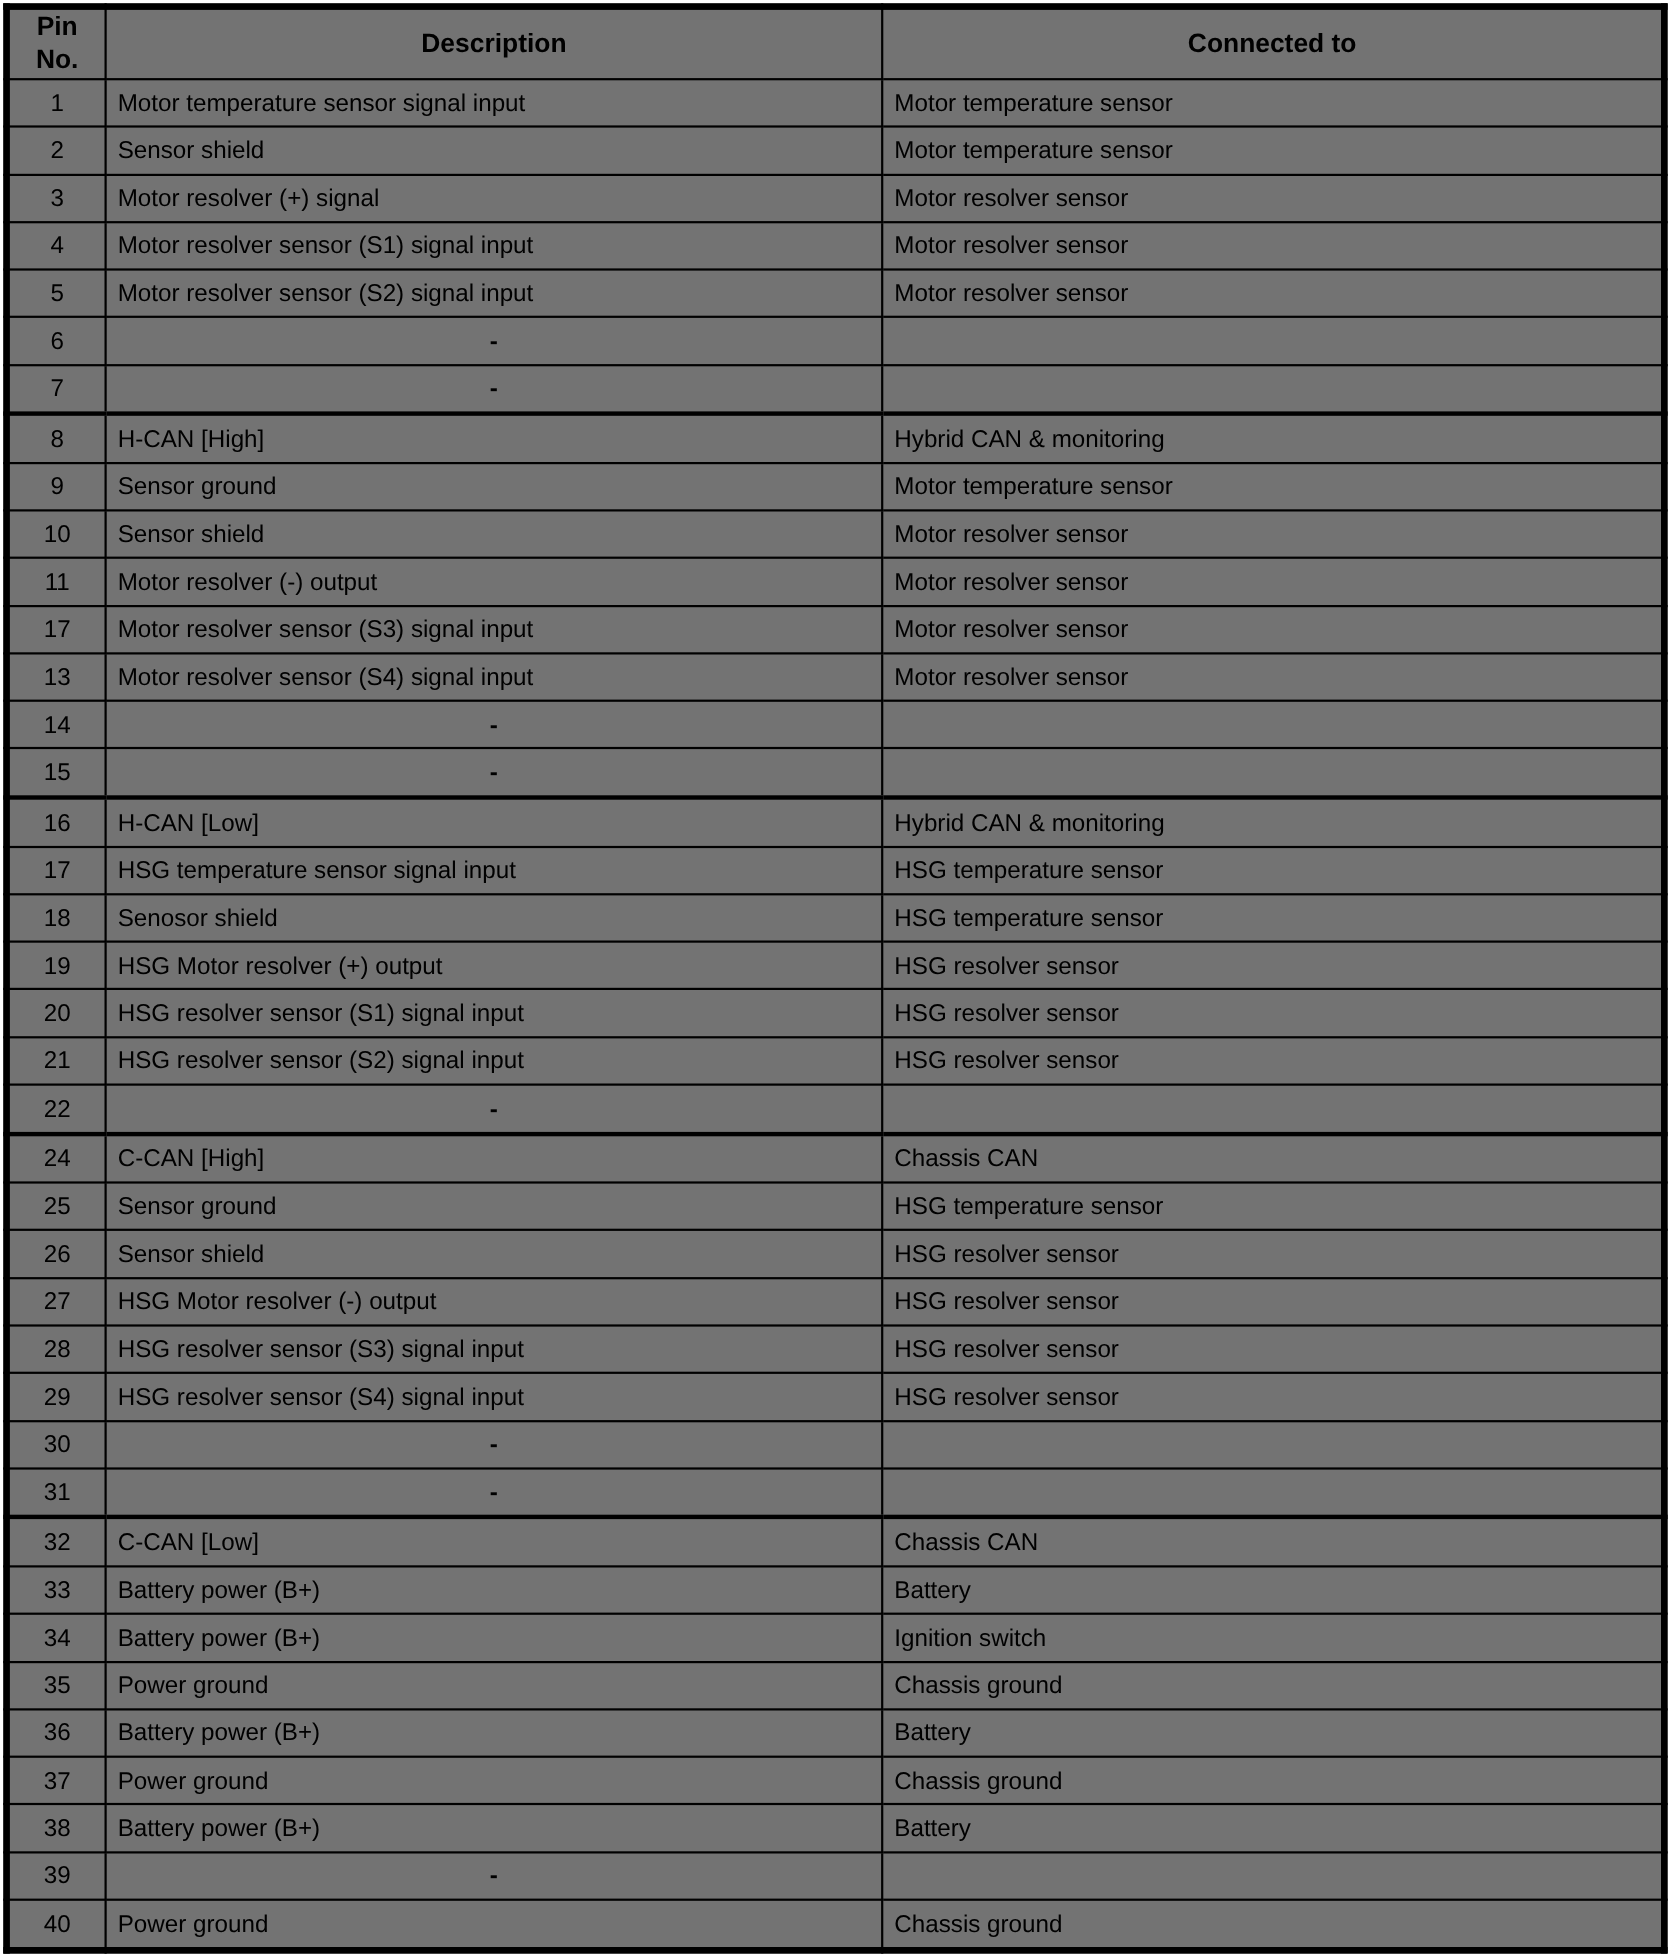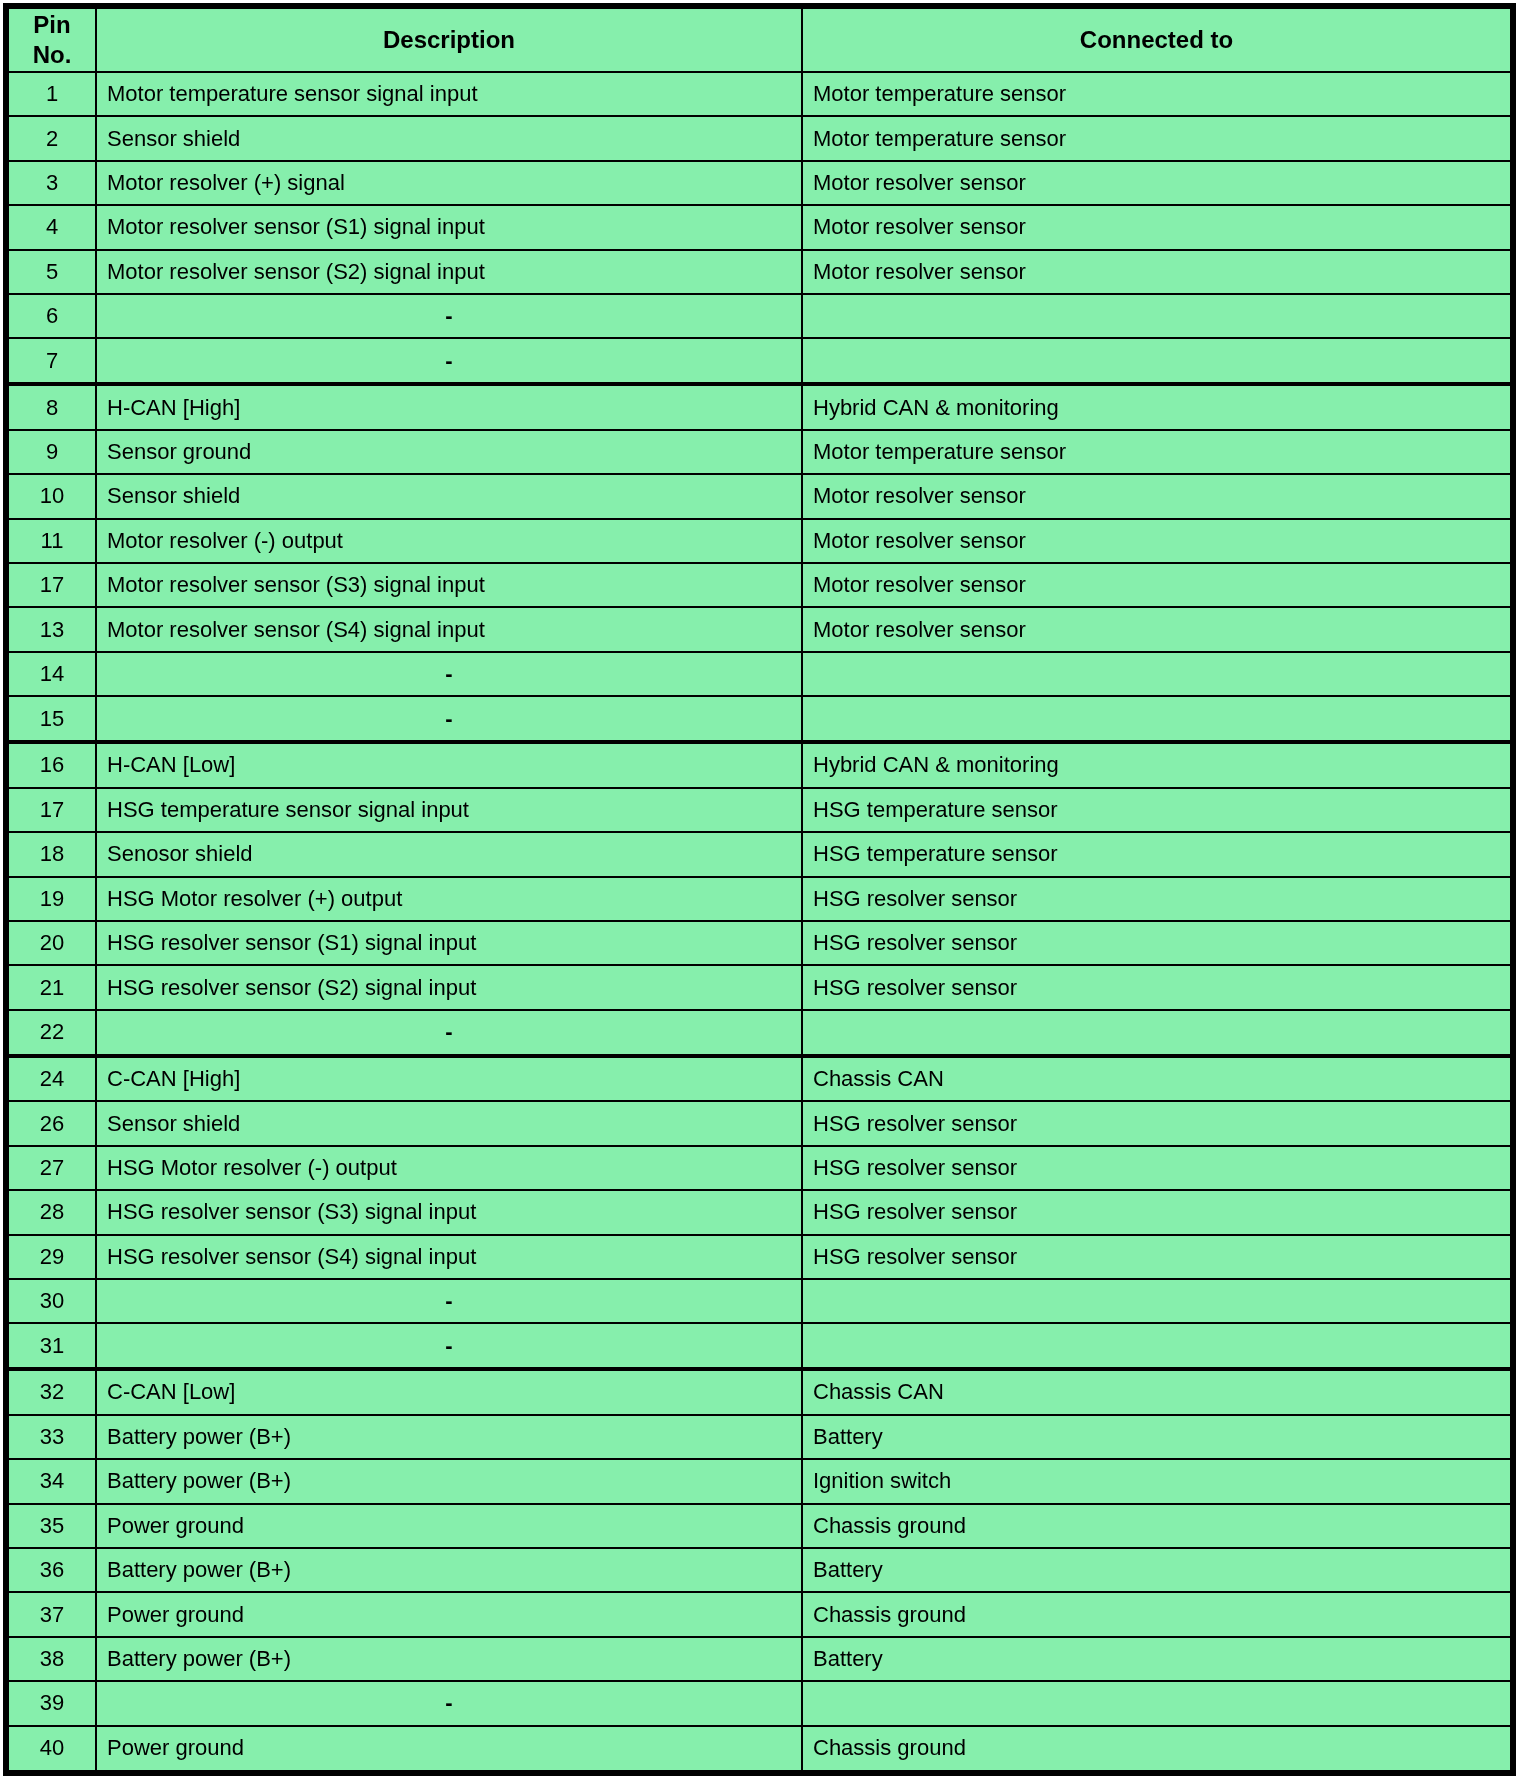--- a/index.html
+++ b/index.html
@@ -13,21 +13,21 @@
     color: #000000;
   }
   table.pin-table {
     position: absolute;
     left: 3px;
     top: 3px;
     width: 1513px;
     height: 1773px;
     border-collapse: collapse;
     table-layout: fixed;
-    background: #86efac;
+    background: #737373;
   }
   table.pin-table { border: 6px solid #000; }
   .pin-table th, .pin-table td {
     border: 2px solid #000;
     vertical-align: middle;
     overflow: hidden;
   }
   .pin-table th {
     font-size: 24px;
     font-weight: bold;
@@ -182,20 +182,25 @@
           <td class="pin">22</td>
           <td class="dash">-</td>
           <td></td>
         </tr>
         <tr class="group-start">
           <td class="pin">24</td>
           <td>C-CAN [High]</td>
           <td>Chassis CAN</td>
         </tr>
         <tr>
+          <td class="pin">25</td>
+          <td>Sensor ground</td>
+          <td>HSG temperature sensor</td>
+        </tr>
+        <tr>
           <td class="pin">26</td>
           <td>Sensor shield</td>
           <td>HSG resolver sensor</td>
         </tr>
         <tr>
           <td class="pin">27</td>
           <td>HSG Motor resolver (-) output</td>
           <td>HSG resolver sensor</td>
         </tr>
         <tr>

